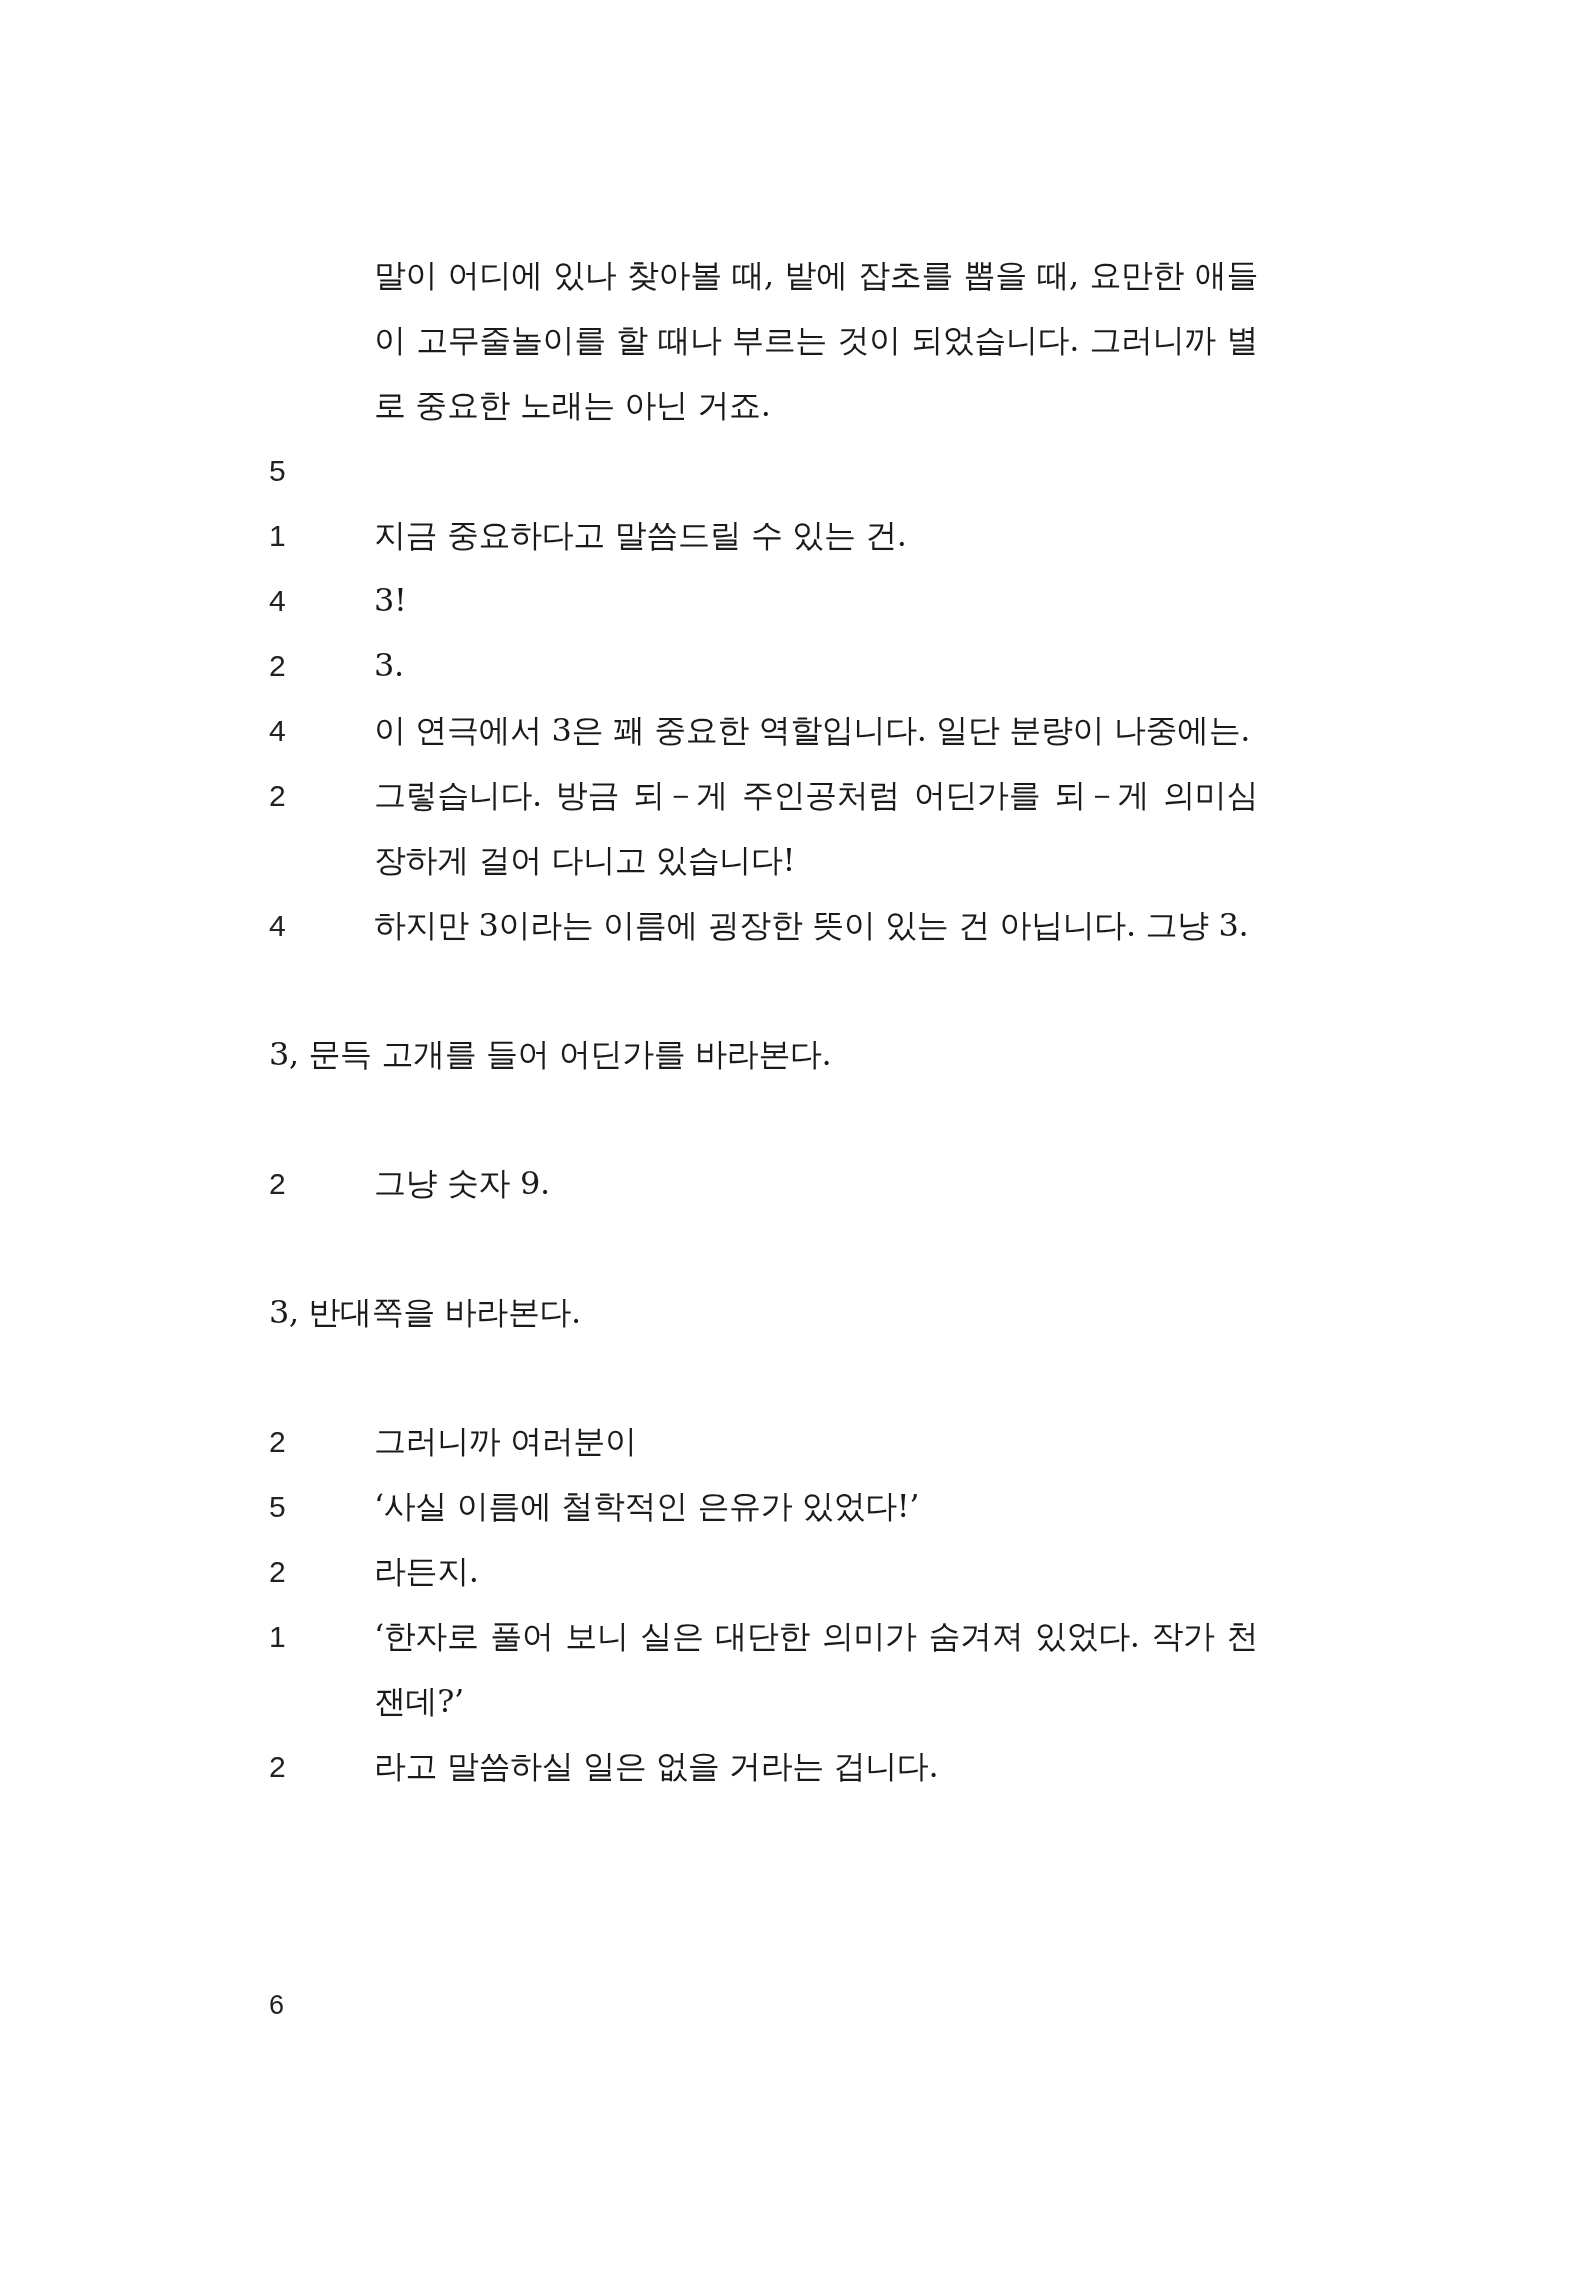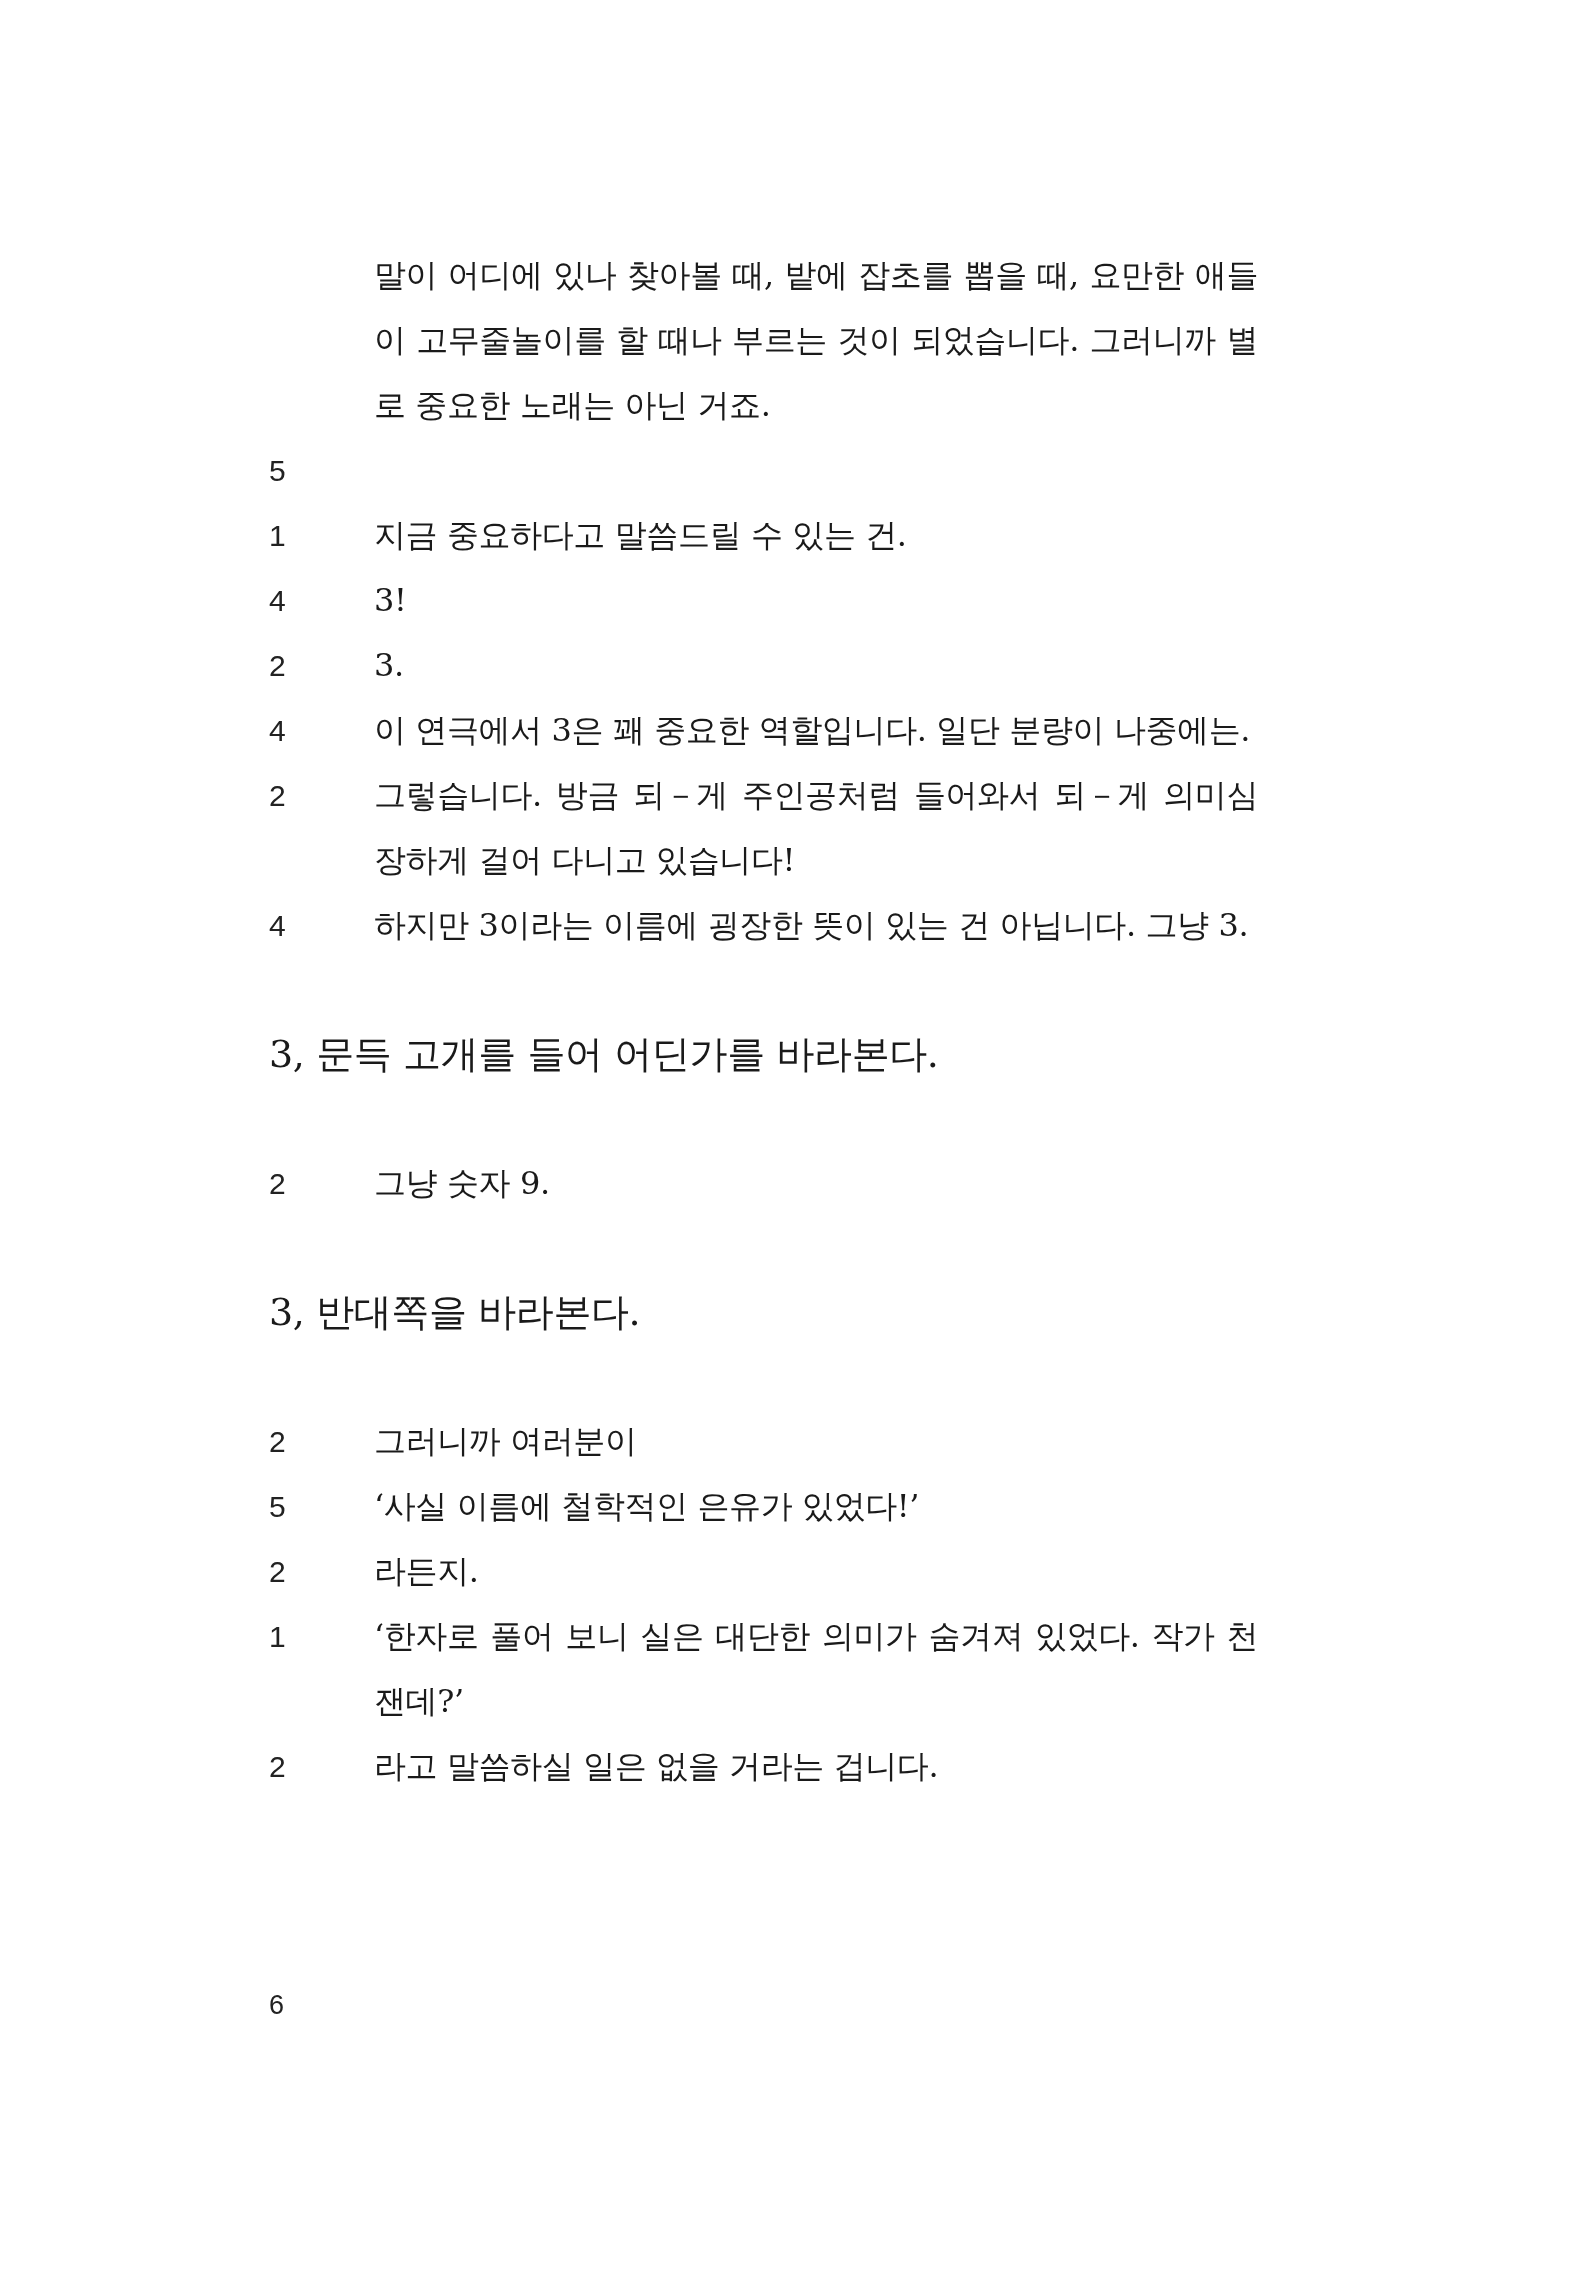--- a/index.html
+++ b/index.html
@@ -45,21 +45,21 @@
       flex: 1 1 auto;
       width: 884px;
       font-family: "DejaVu Serif", serif;
       font-size: 32px;
       line-height: 65px;
       text-align: justify;
       letter-spacing: -0.4px;
     }
     .direction {
       font-family: "DejaVu Serif", serif;
-      font-size: 38px;
+      font-size: 32px;
       line-height: 65px;
       letter-spacing: -0.4px;
       margin: 64px 0 64px 0;
     }
     .page-number {
       position: absolute;
       left: 269px;
       top: 1988px;
       font-family: "Liberation Sans", sans-serif;
       font-size: 27px;
@@ -92,21 +92,21 @@
       <div class="line">
         <span class="speaker">2</span>
         <span class="dialogue">3.</span>
       </div>
       <div class="line">
         <span class="speaker">4</span>
         <span class="dialogue">이 연극에서 3은 꽤 중요한 역할입니다. 일단 분량이 나중에는.</span>
       </div>
       <div class="line">
         <span class="speaker">2</span>
-        <span class="dialogue">그렇습니다. 방금 되－게 주인공처럼 들어와서 되－게 의미심장하게 걸어 다니고 있습니다!</span>
+        <span class="dialogue">그렇습니다. 방금 되－게 주인공처럼 어딘가를 되－게 의미심장하게 걸어 다니고 있습니다!</span>
       </div>
       <div class="line">
         <span class="speaker">4</span>
         <span class="dialogue">하지만 3이라는 이름에 굉장한 뜻이 있는 건 아닙니다. 그냥 3.</span>
       </div>
     </div>
 
     <div class="direction">3, 문득 고개를 들어 어딘가를 바라본다.</div>
 
     <div class="block">

